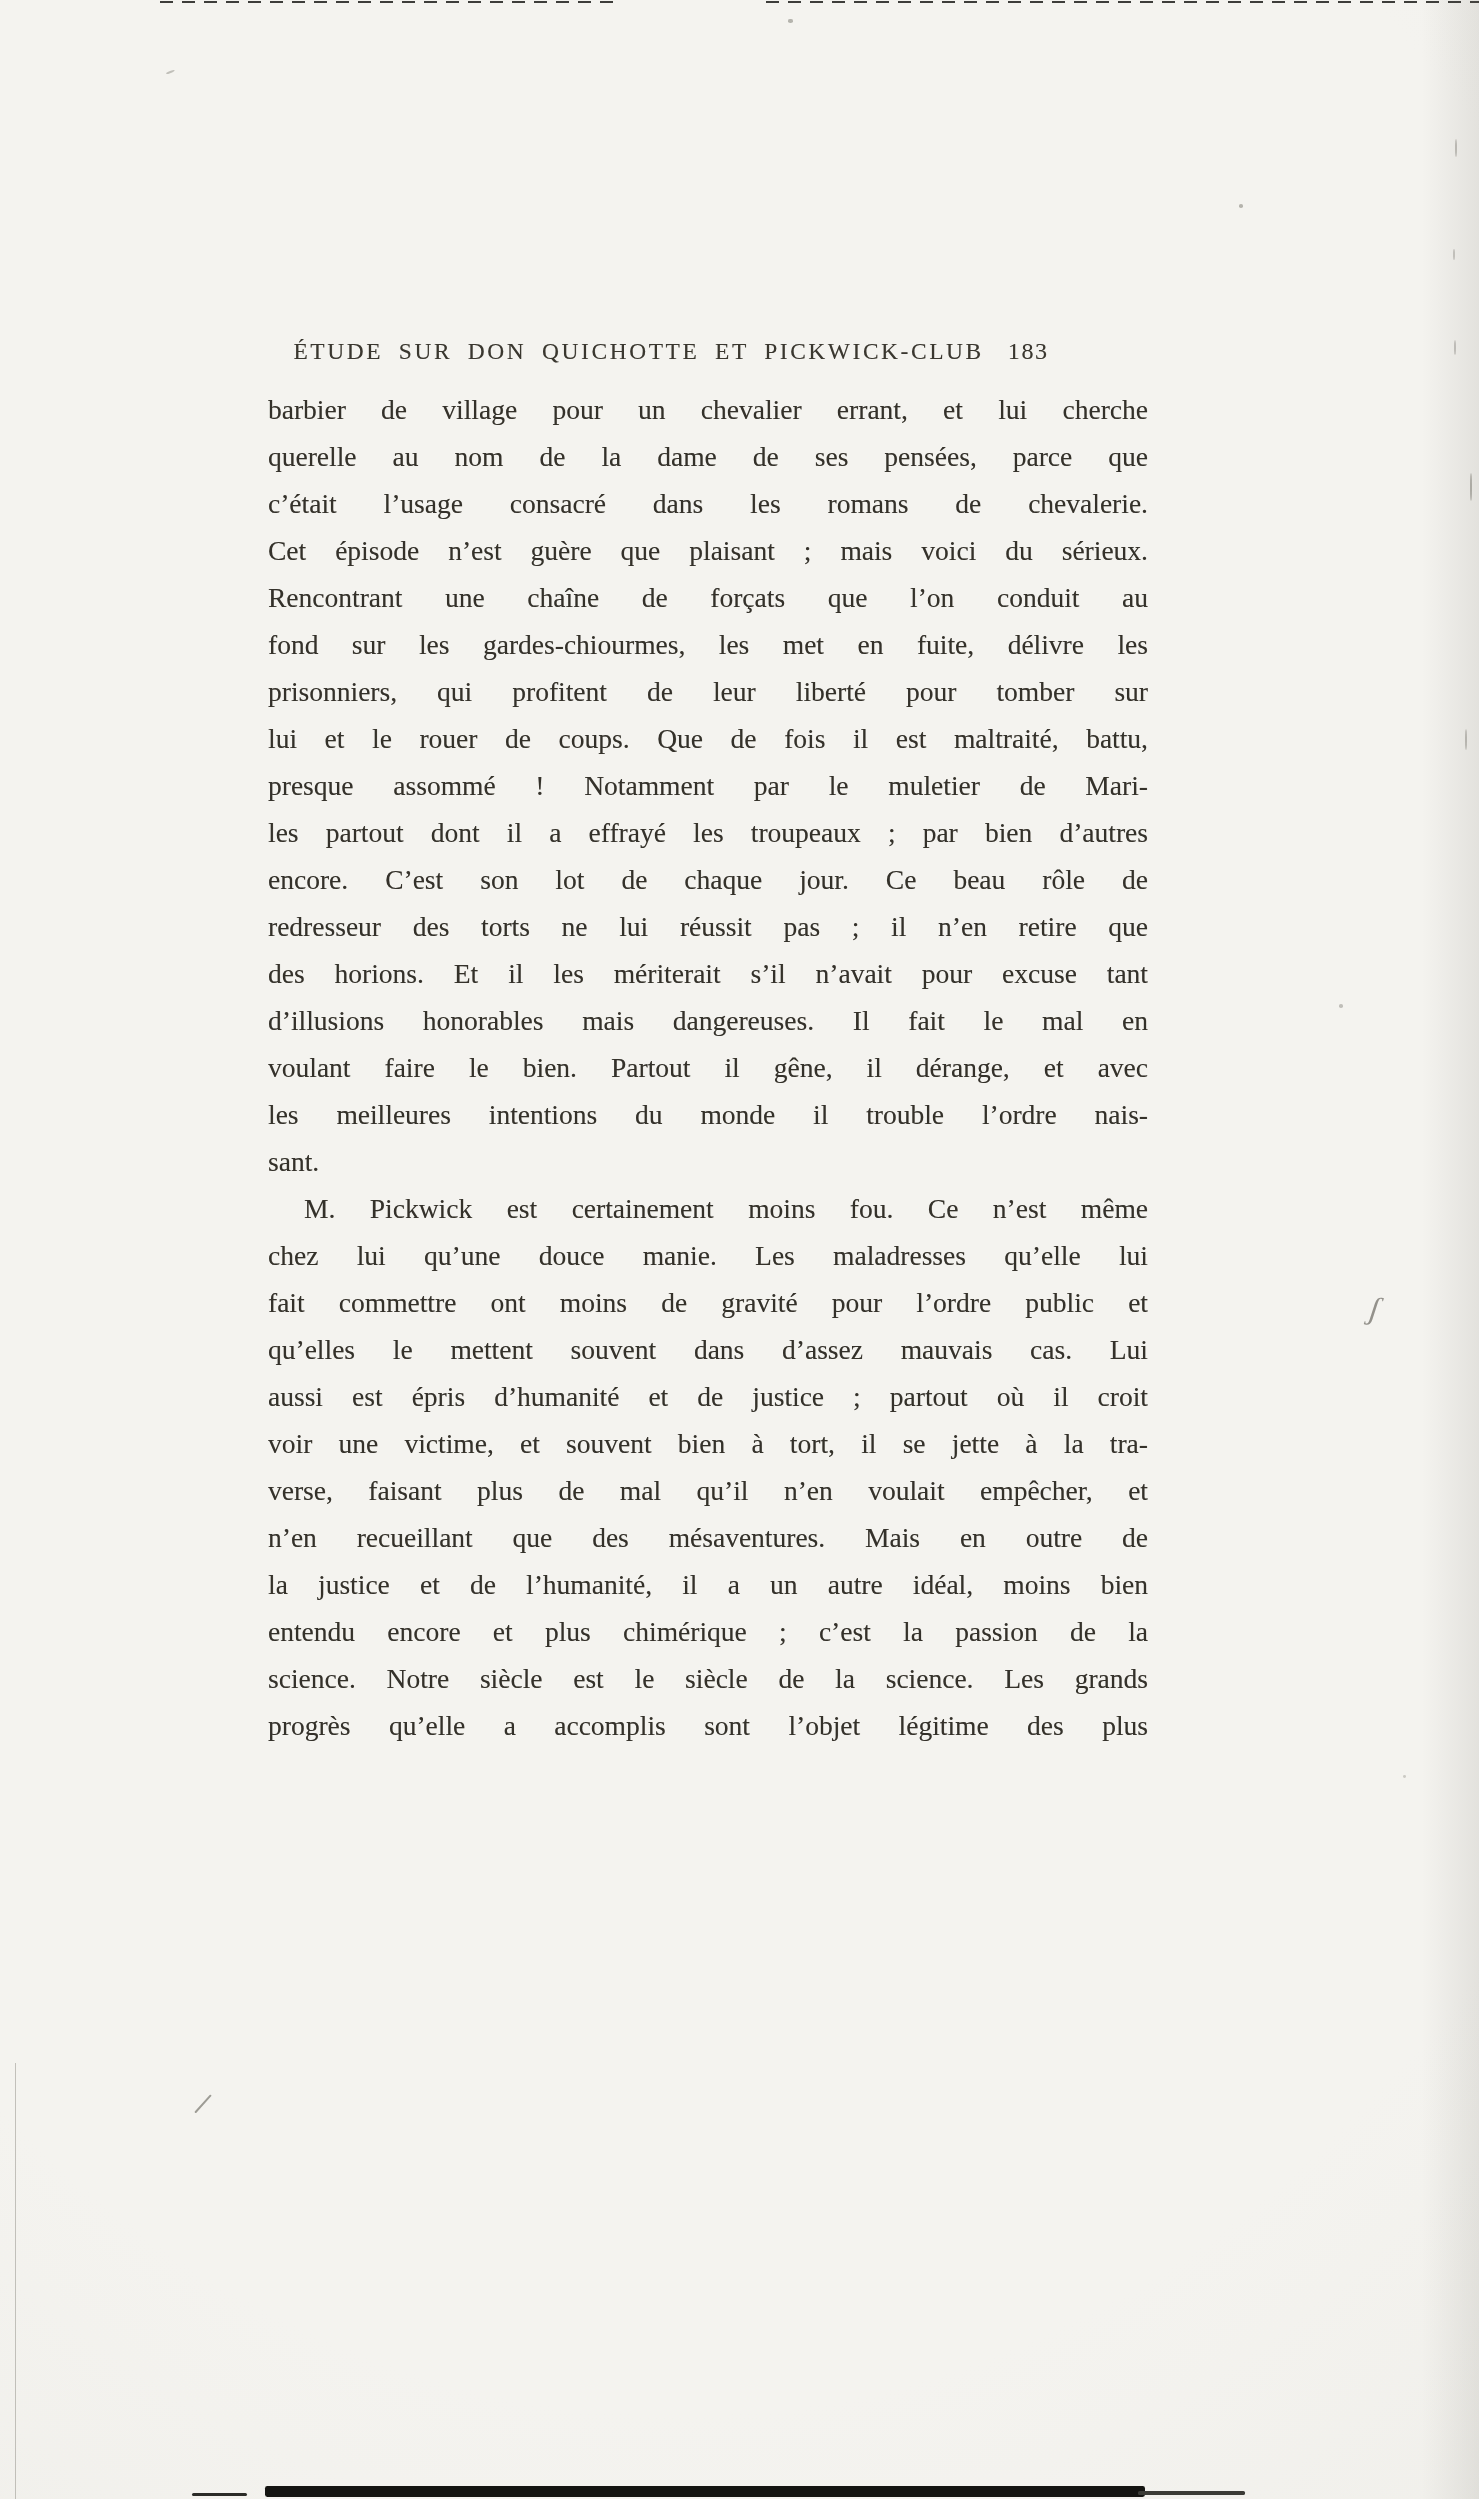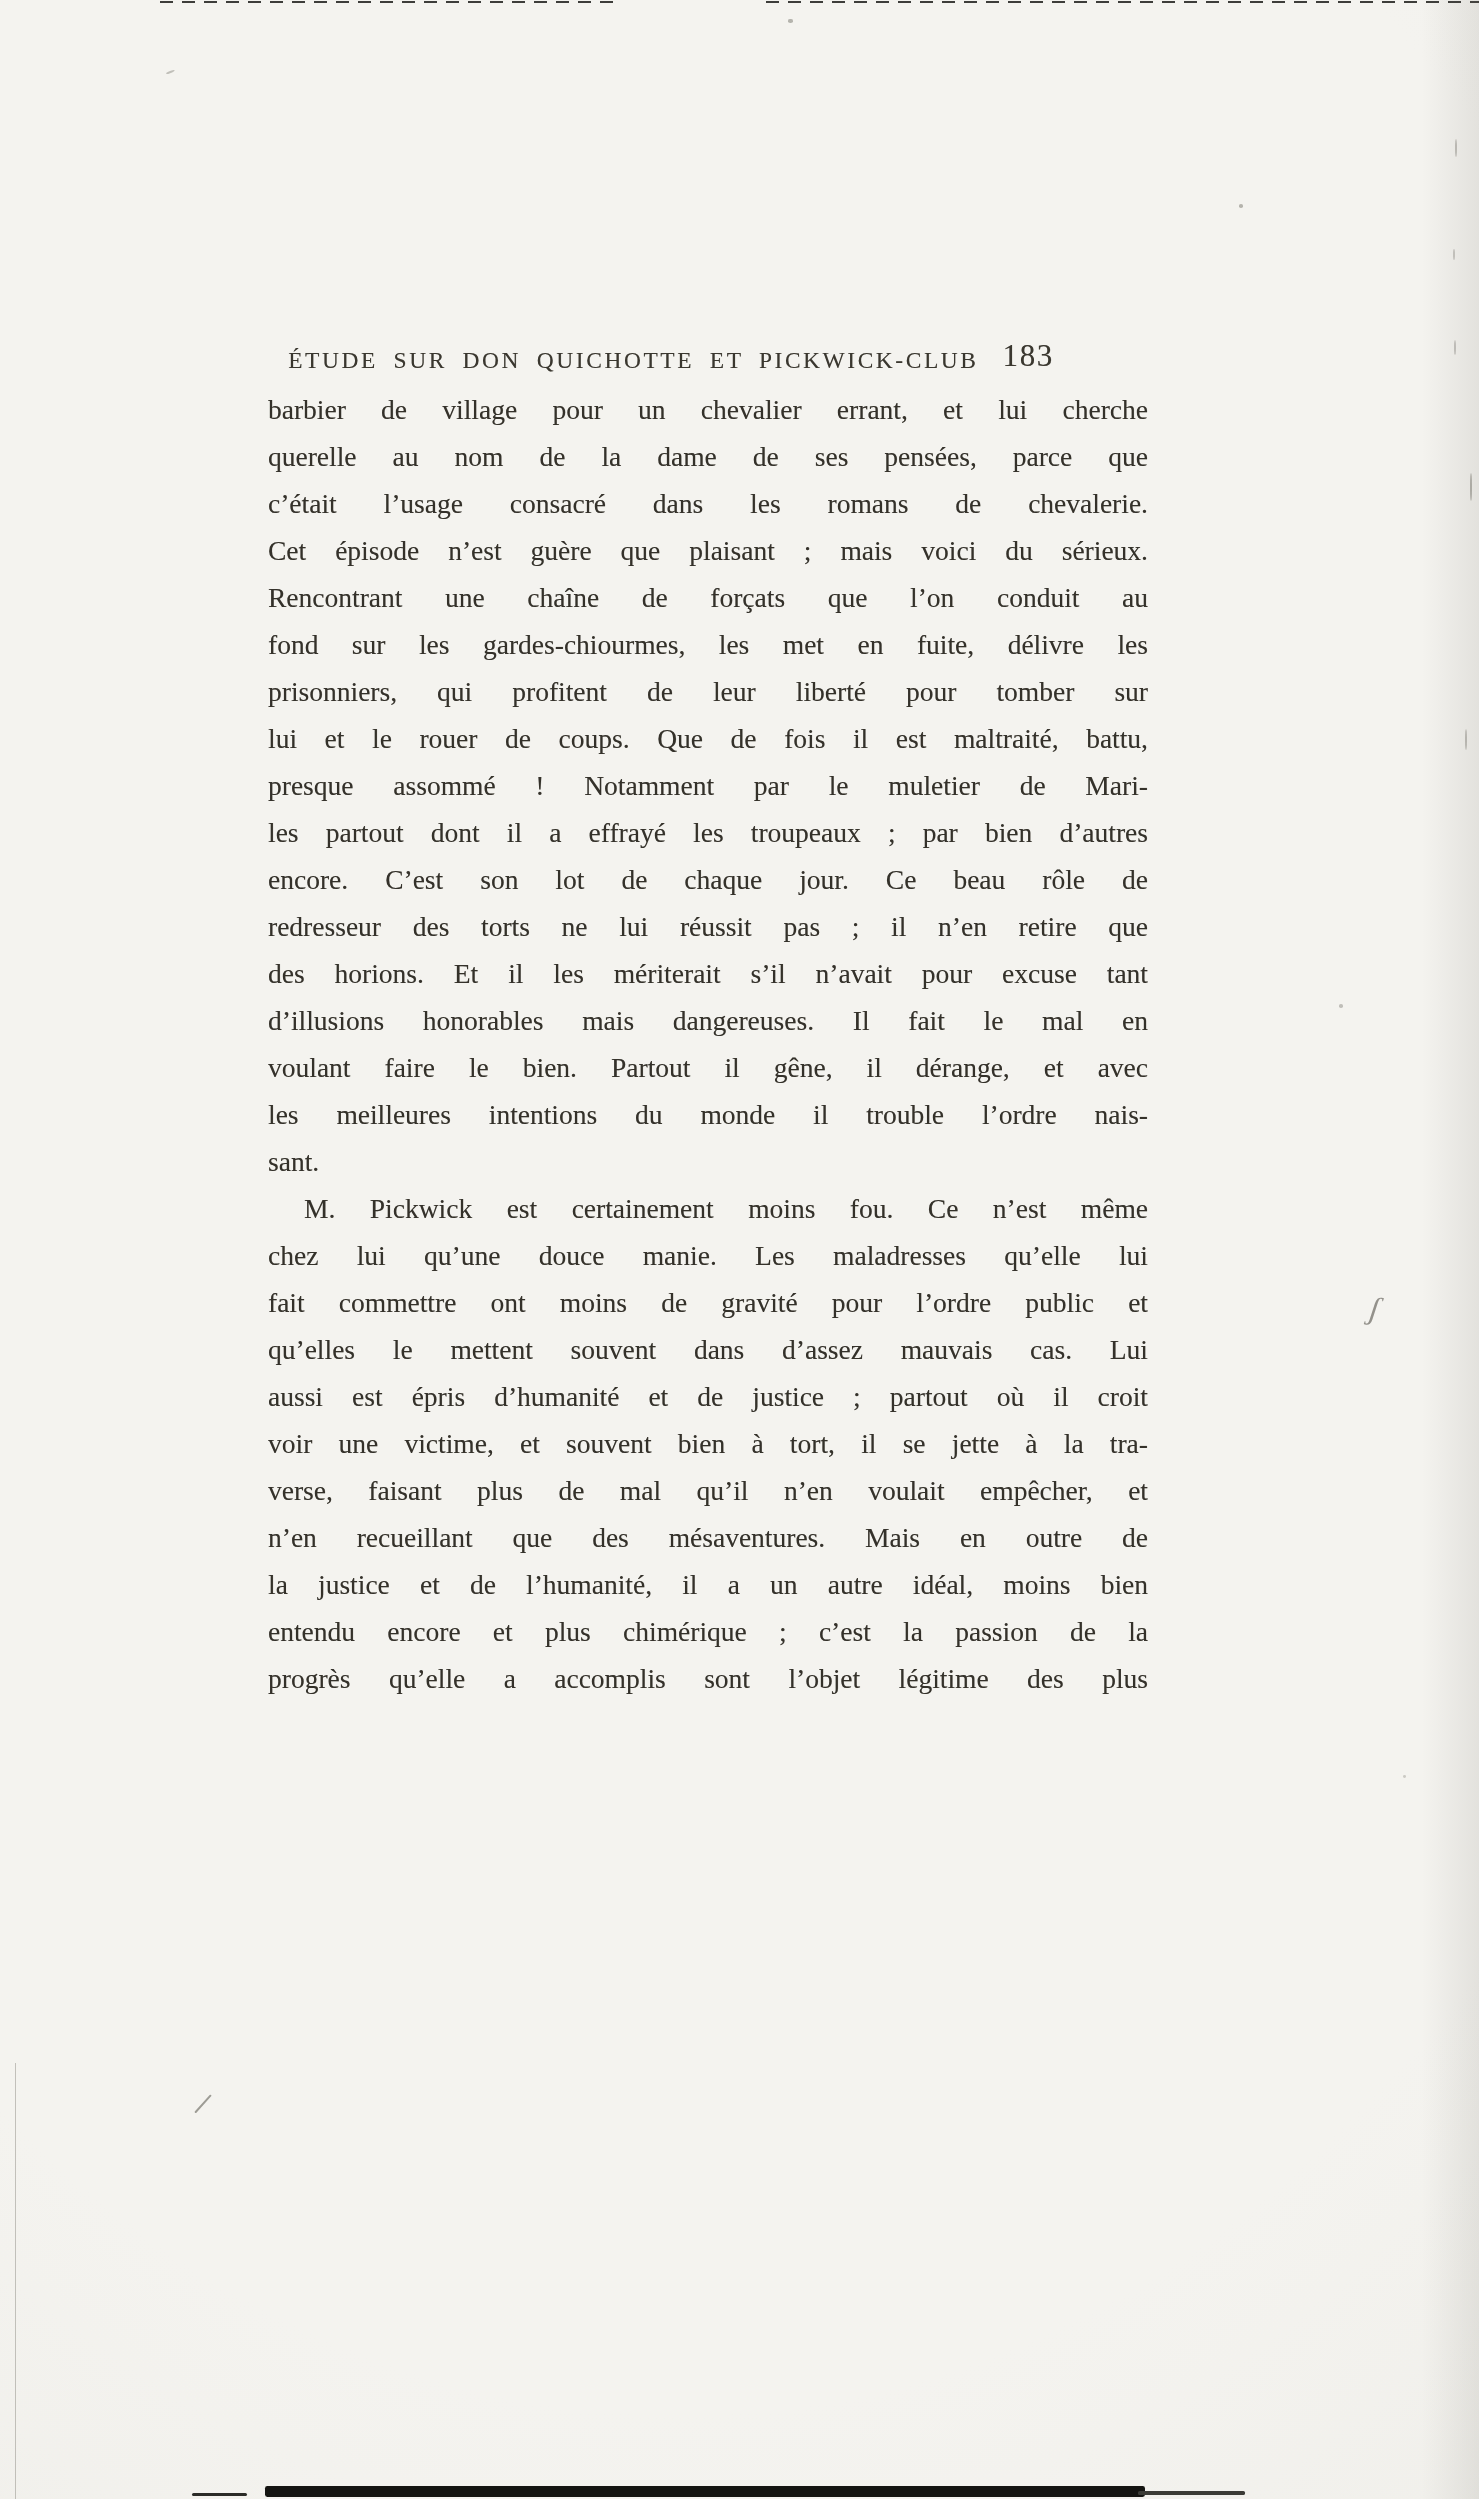--- a/index.html
+++ b/index.html
@@ -19,21 +19,21 @@
     pointer-events:none;
   }
   
   .running-head {
     position:absolute; left:232px; top:338px; width:878px;
     display:flex; justify-content:center; align-items:flex-end; gap:24px;
     color:#3a372f;
     text-shadow:0.2px 0.2px 0 rgba(52,49,42,.35);
   }
   .head-title { font-size:23.4px; letter-spacing:2.6px; word-spacing:7.3px; white-space:nowrap; }
-  .head-number { font-size:31px; letter-spacing:1.6px; }
+  .head-number { font-size:24px; letter-spacing:1.6px; }
   
   .text-block {
     position:absolute; left:232px; top:386px; width:880px;
     font-size:27.5px; line-height:47px;
     text-shadow:0.2px 0.2px 0 rgba(52,49,42,.32);
     margin-left:36px;
   }
   .line {
     height:47px; overflow:hidden;
     text-align:justify; text-align-last:justify;
@@ -118,20 +118,21 @@
   <div class="line indent">M. Pickwick est certainement moins fou. Ce n’est même</div>
   <div class="line">chez lui qu’une douce manie. Les maladresses qu’elle lui</div>
   <div class="line">fait commettre ont moins de gravité pour l’ordre public et</div>
   <div class="line">qu’elles le mettent souvent dans d’assez mauvais cas. Lui</div>
   <div class="line">aussi est épris d’humanité et de justice ; partout où il croit</div>
   <div class="line">voir une victime, et souvent bien à tort, il se jette à la tra-</div>
   <div class="line">verse, faisant plus de mal qu’il n’en voulait empêcher, et</div>
   <div class="line">n’en recueillant que des mésaventures. Mais en outre de</div>
   <div class="line">la justice et de l’humanité, il a un autre idéal, moins bien</div>
   <div class="line">entendu encore et plus chimérique ; c’est la passion de la</div>
+  <div class="line">science. Notre siècle est le siècle de la science. Les grands</div>
   <div class="line">progrès qu’elle a accomplis sont l’objet légitime des plus</div>
 </main>
 
 <div class="speck s1"></div>
 <div class="speck s2"></div>
 <div class="speck s3"></div>
 <div class="speck s4"></div>
 <div class="speck s5"></div>
 <div class="speck s6"></div>
 <div class="speck s7"></div>

